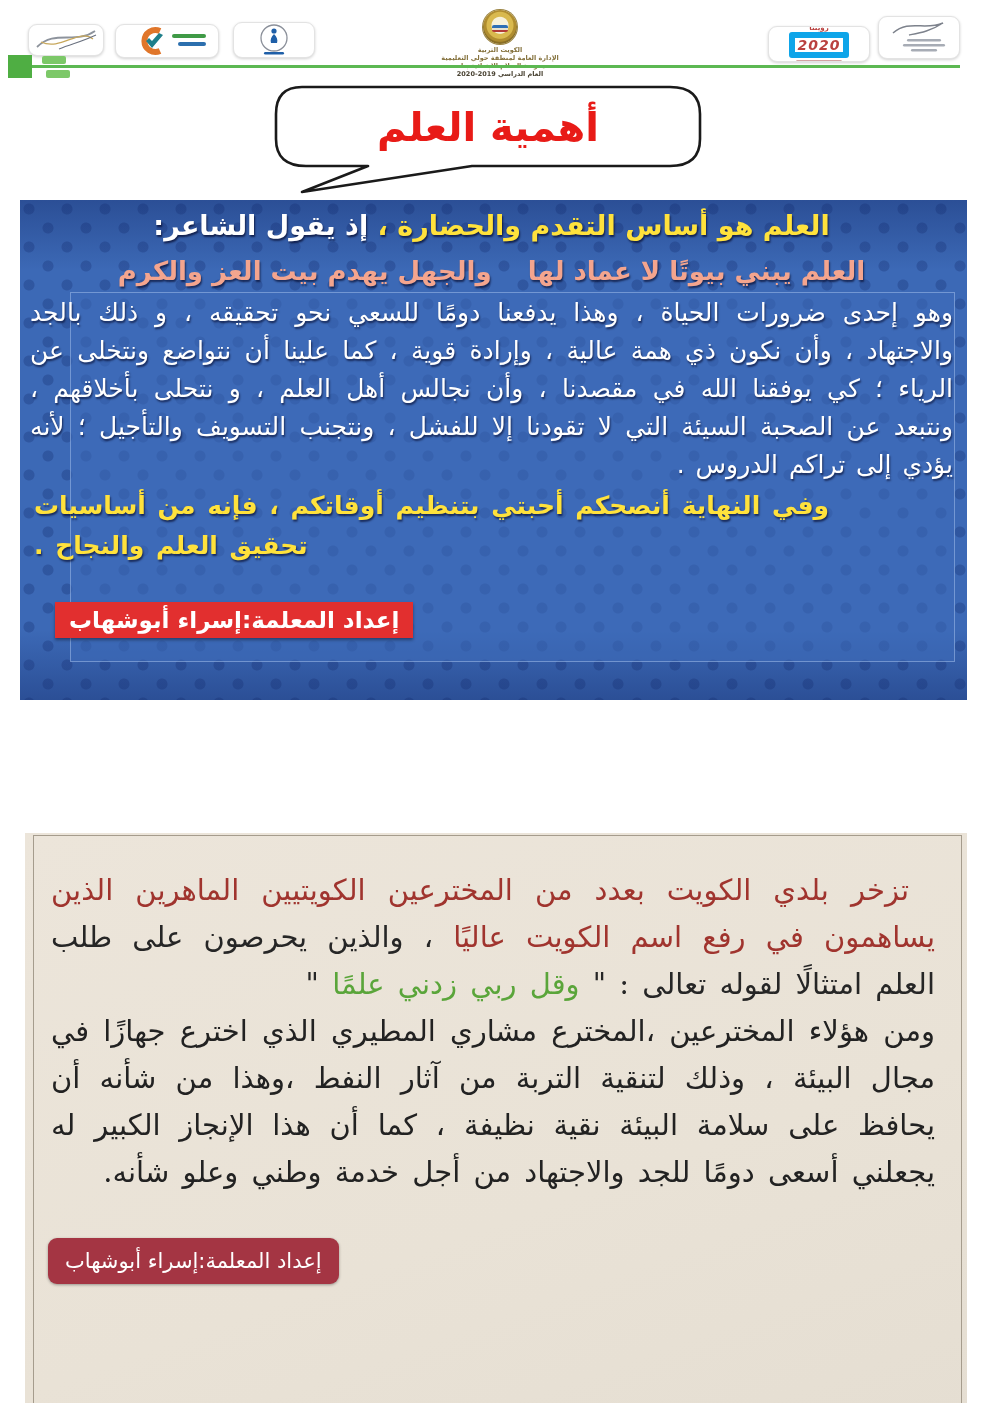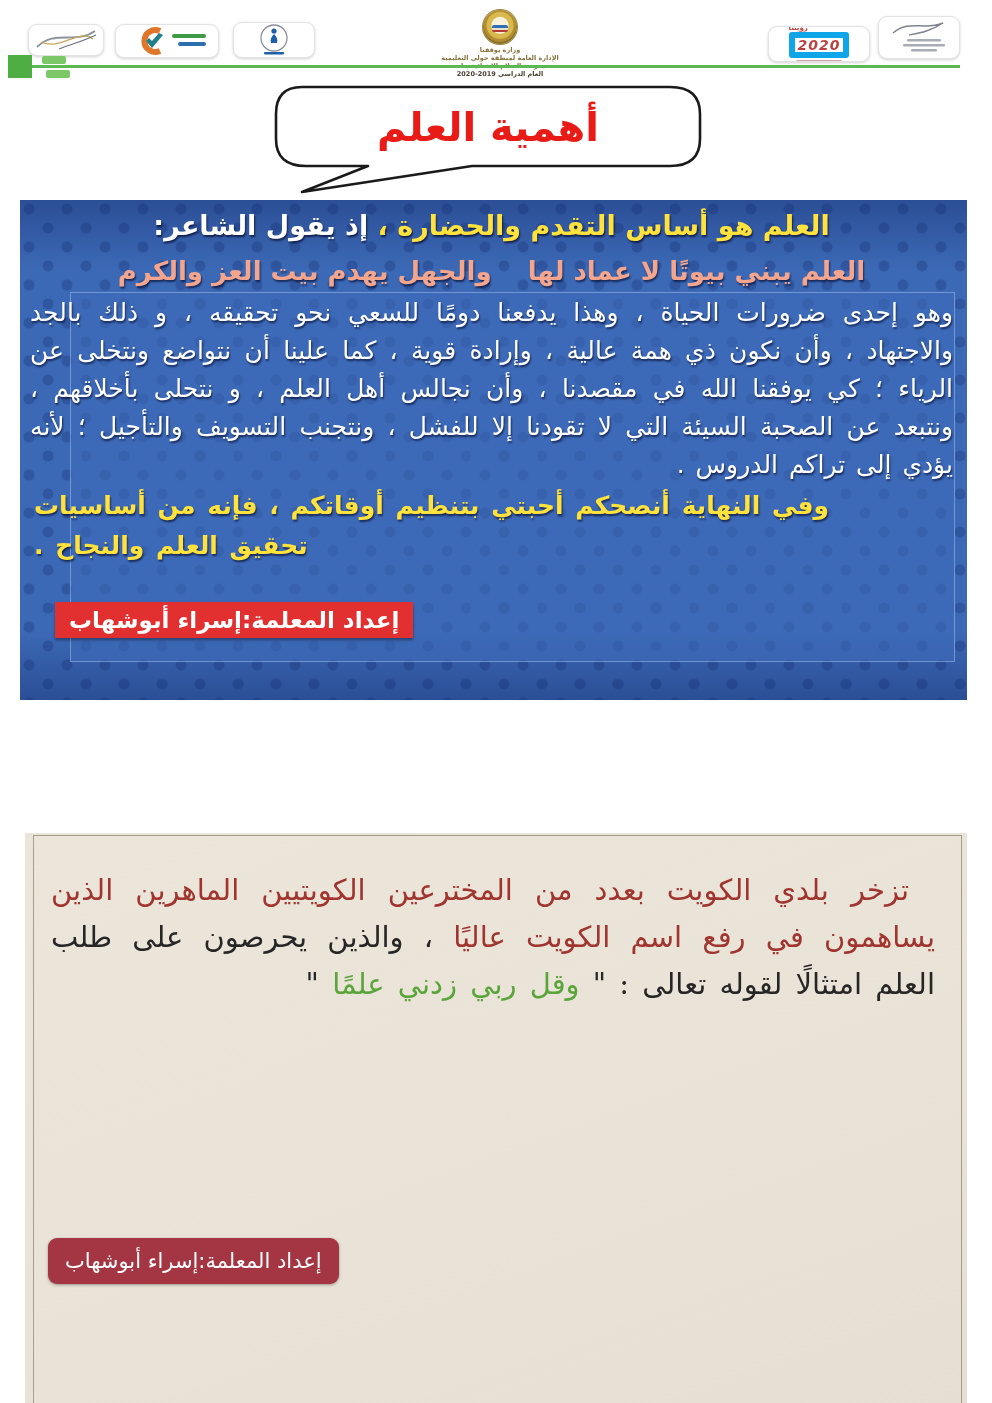--- a/index.html
+++ b/index.html
@@ -85,21 +85,21 @@
   .red2{color:#a0342e;}
   .blk2{color:#262626;}
   .grn2{color:#5aa53a;}
   .s2-bless{margin:0;color:#b57fd6;text-align:right;padding-left:130px;}
   .badge-red2{
     position:absolute;z-index:3;left:23px;top:405px;background:#a43543;color:#fff;
     border-radius:9px;font-size:21px;padding:11px 17px;direction:rtl;
     font-family:"DejaVu Sans",sans-serif;box-shadow:0 1px 3px rgba(0,0,0,.35);
   }
   
-  .v2020{color:#b9413f;font-weight:bold;line-height:1;}
+  .v2020{color:#b9413f;font-weight:bold;line-height:1;text-align:center;}
   .v2020 .lbl{font-size:7px;display:block;}
   .v2020 .yr{font-size:14px;letter-spacing:1px;display:block;border:6px solid #0ea5e9;border-radius:3px;padding:0 3px;font-style:italic;}
   .v2020 .sub{display:block;height:3px;width:46px;margin:2px auto 0;background:#d3a3a2;border-radius:2px;}
 </style>
 </head>
 <body>
 
 <div class="page">
 
   <div class="logo-card" style="left:28px;top:24px;width:74px;height:30px;">
@@ -124,21 +124,21 @@
       <circle cx="40" cy="15" r="13" stroke="#8b909a" stroke-width="1.3" fill="#fff"></circle>
       <circle cx="40" cy="8" r="2.6" fill="#1f5fa8"></circle>
       <path d="M40 11 c-3 3 -4 6 -3 9 h6 c1 -3 0 -6 -3 -9 z" fill="#1f5fa8"></path>
       <rect x="30" y="29" width="20" height="2.6" rx="1.3" fill="#1f5fa8"></rect>
     </svg>
   </div>
 
   <div class="hdr-center">
     <div class="emblem"></div>
     <div class="hdr-lines">
-      <div>وزارة يوفقنا</div>
+      <div>الكويت التربية</div>
       <div>الإدارة العامة لمنطقة حولي التعليمية</div>
       <div>مدرسة السلام الابتدائية بنات</div>
       <div class="yr">العام الدراسي 2019-2020</div>
     </div>
   </div>
 
   <div class="logo-card" style="left:768px;top:26px;width:100px;height:34px;">
     <div class="v2020">
       <span class="lbl">رؤيتنا</span>
       <span class="yr">2020</span>
@@ -176,17 +176,18 @@
       <p class="b-close">وفي النهاية أنصحكم أحبتي بتنظيم أوقاتكم  ، فإنه من أساسيات تحقيق العلم والنجاح .</p>
     </div>
     <div class="badge-red1">إعداد المعلمة:إسراء أبوشهاب</div>
   </div>
 
 
   <div class="slide-beige">
     <div class="frame"></div>
     <div class="txt">
       <p class="s2-p1"><span class="red2">تزخر بلدي الكويت بعدد من المخترعين الكويتيين الماهرين الذين يساهمون في رفع اسم الكويت عاليًا </span><span class="blk2">، والذين يحرصون على طلب العلم امتثالًا لقوله تعالى : " </span><span class="grn2">وقل ربي زدني علمًا</span><span class="blk2"> "</span></p>
+      <p class="s2-p1" style="text-indent:0;">ومن هؤلاء المخترعين ،المخترع مشاري المطيري الذي اخترع جهازًا في مجال البيئة ، وذلك لتنقية التربة من آثار النفط ،وهذا من شأنه أن يحافظ على سلامة البيئة نقية نظيفة ، كما  أن هذا الإنجاز الكبير له يجعلني أسعى دومًا للجد والاجتهاد من أجل خدمة وطني وعلو شأنه.</p>
     </div>
     <div class="badge-red2">إعداد المعلمة:إسراء أبوشهاب</div>
   </div>
 
 </div>
 
 </body></html>

